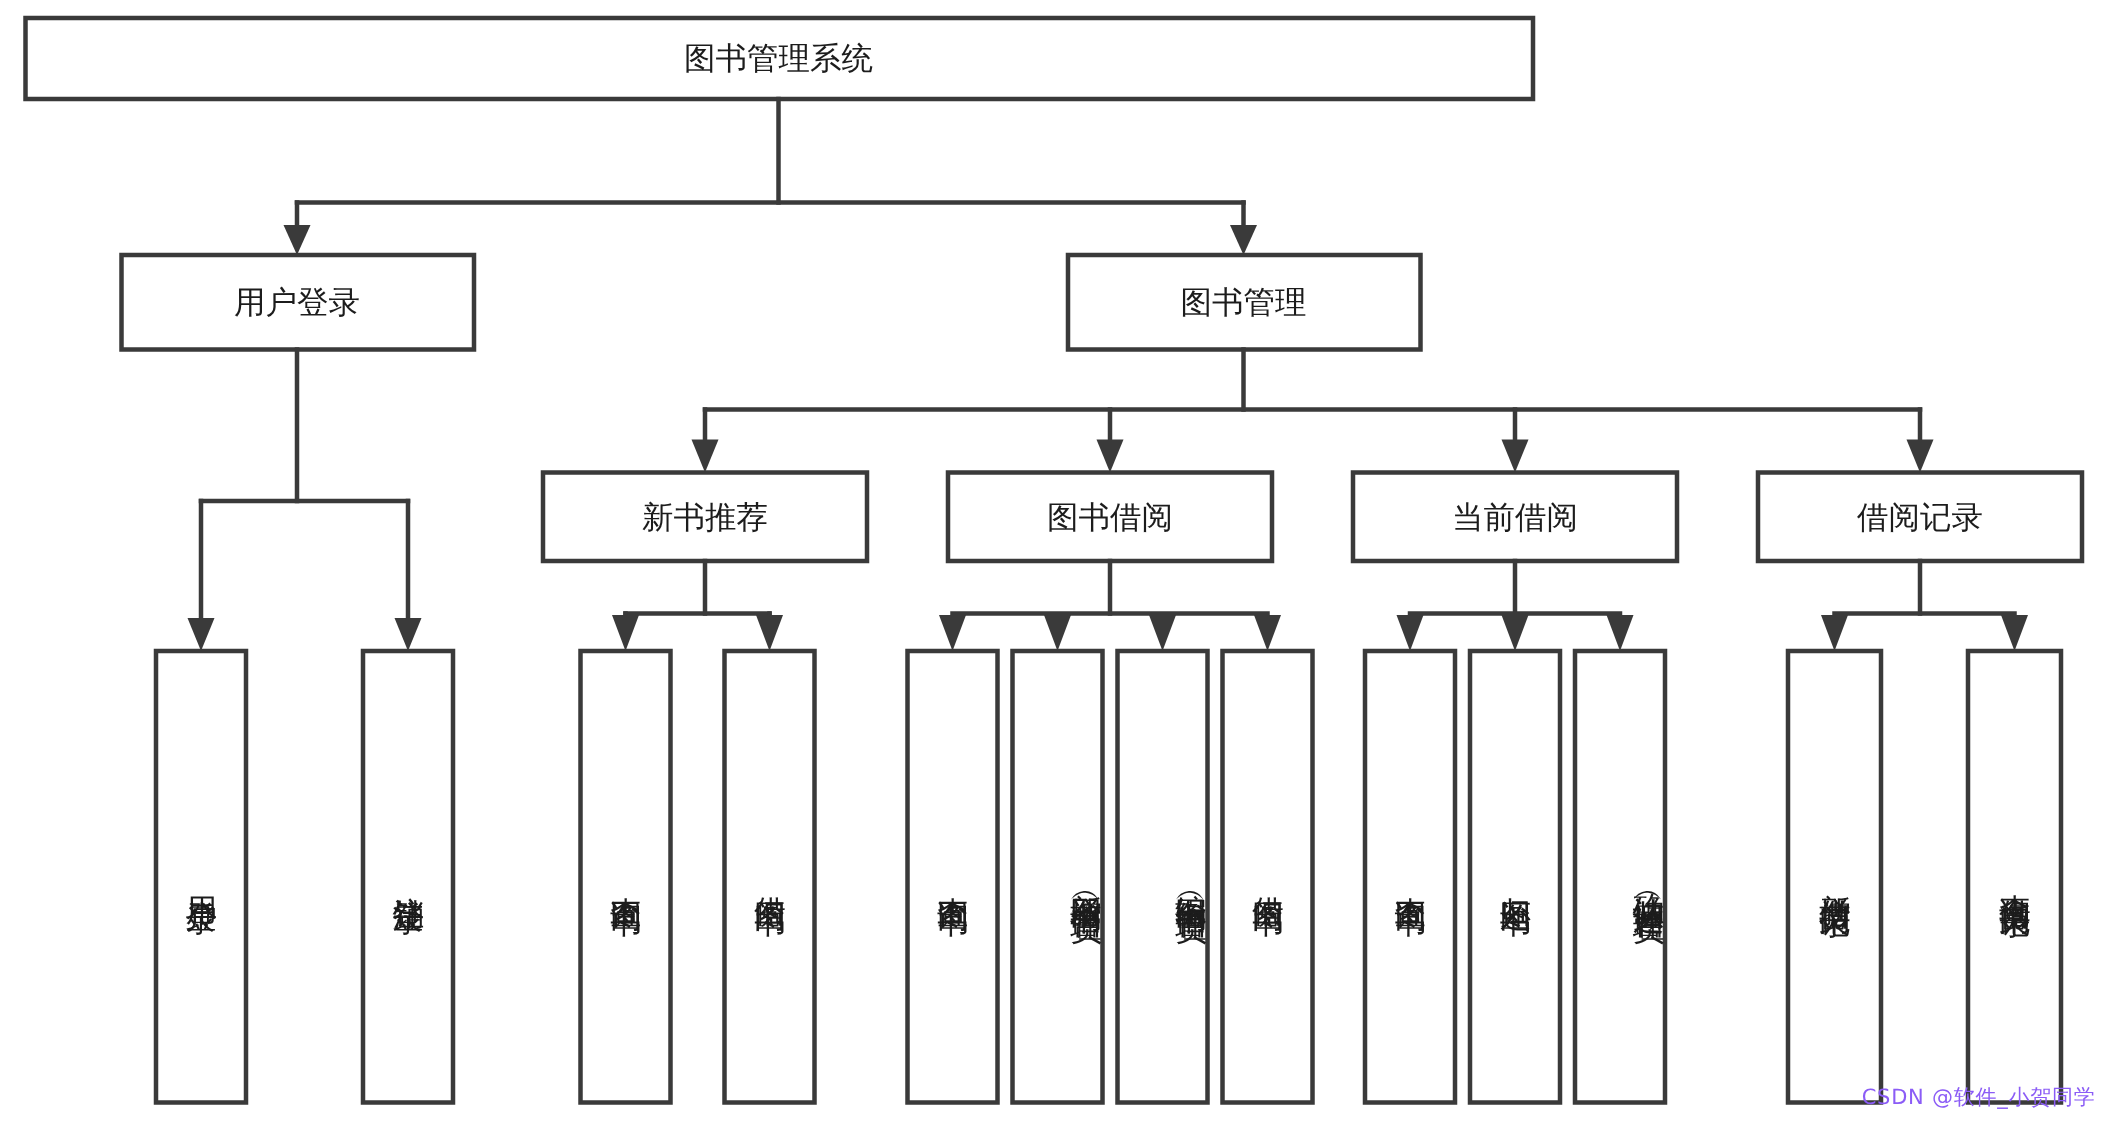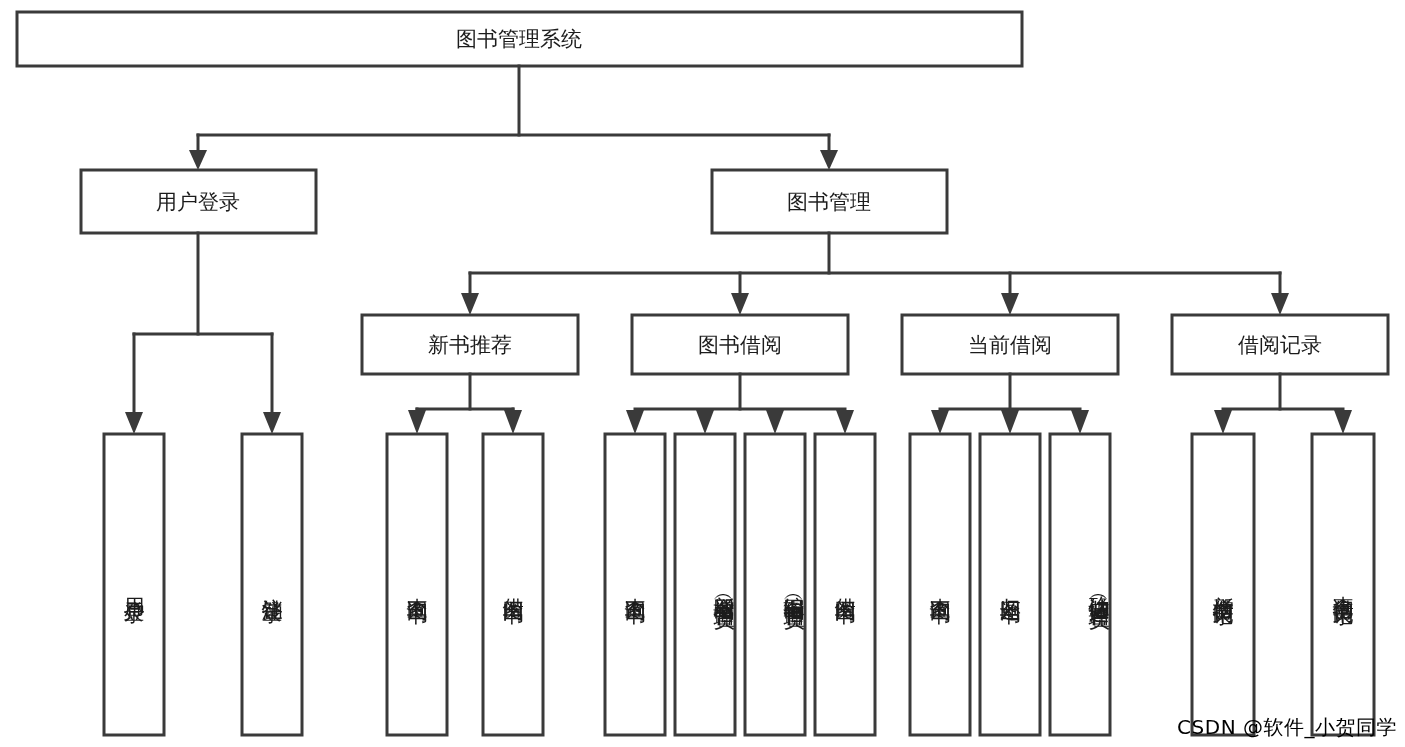--- a/index.html
+++ b/index.html
@@ -63,22 +63,22 @@
     justify-content: center;
     text-align: center;
     white-space: nowrap;
     pointer-events: none;
   }
   .watermark {
     position: absolute;
     right: 8px;
     bottom: 6px;
     font-family: "DejaVu Sans", "Liberation Sans", sans-serif;
-    font-size: 20px;
-    color: #000000;
+    font-size: 14px;
+    color: #8b5cf6;
     letter-spacing: 0.5px;
     white-space: nowrap;
   }
 </style>
 </head>
 <body>
 
 <div id="diagram-root">
 
   <svg id="tree-svg" viewBox="0 0 1405 747">

